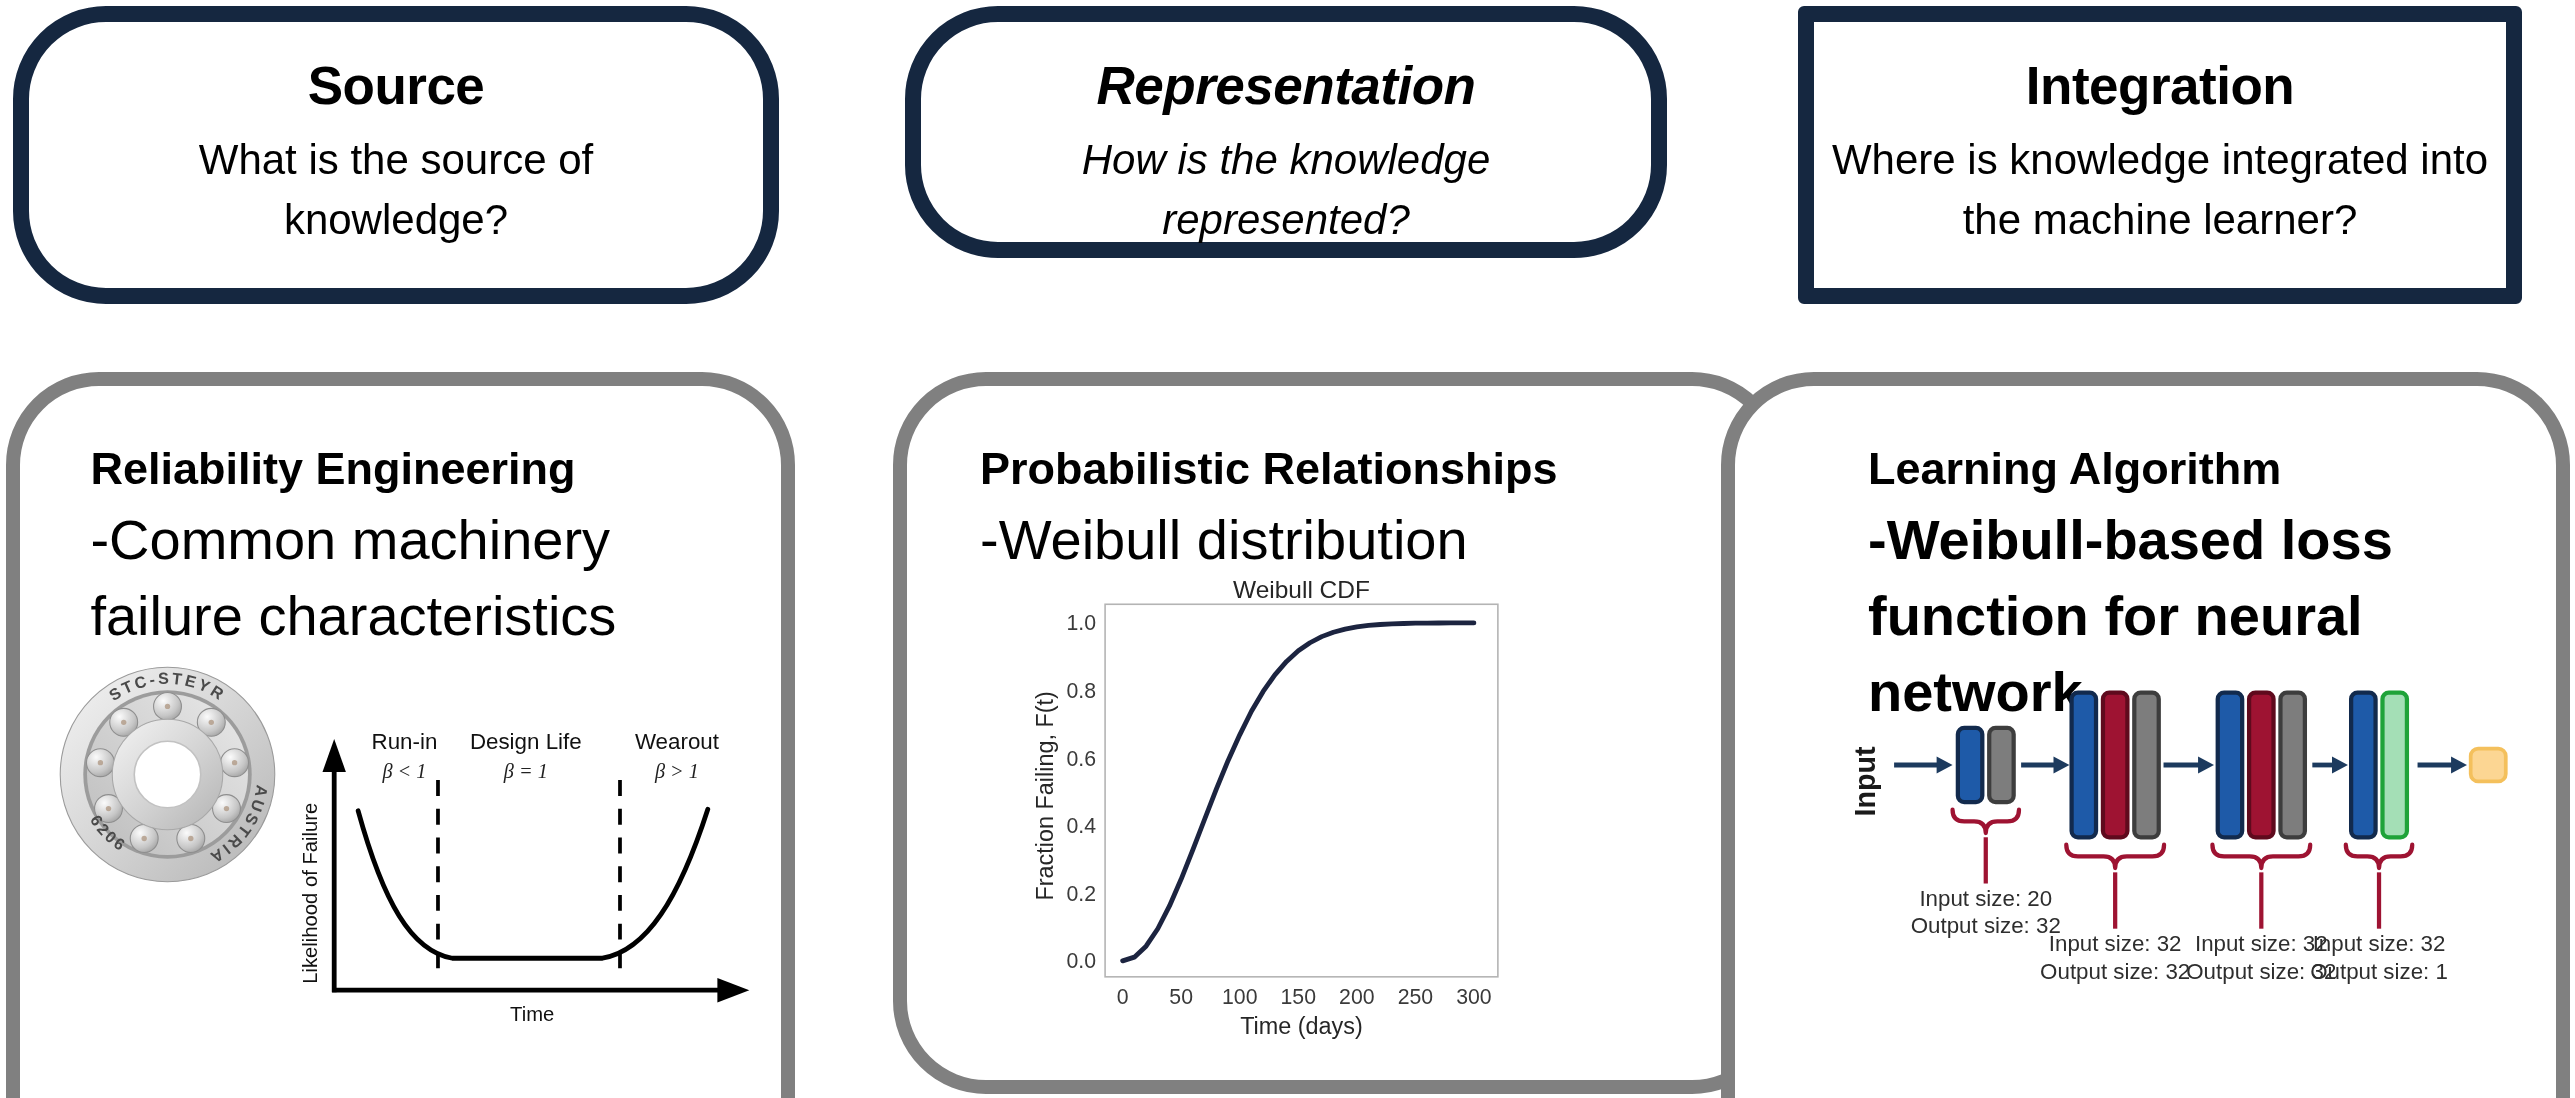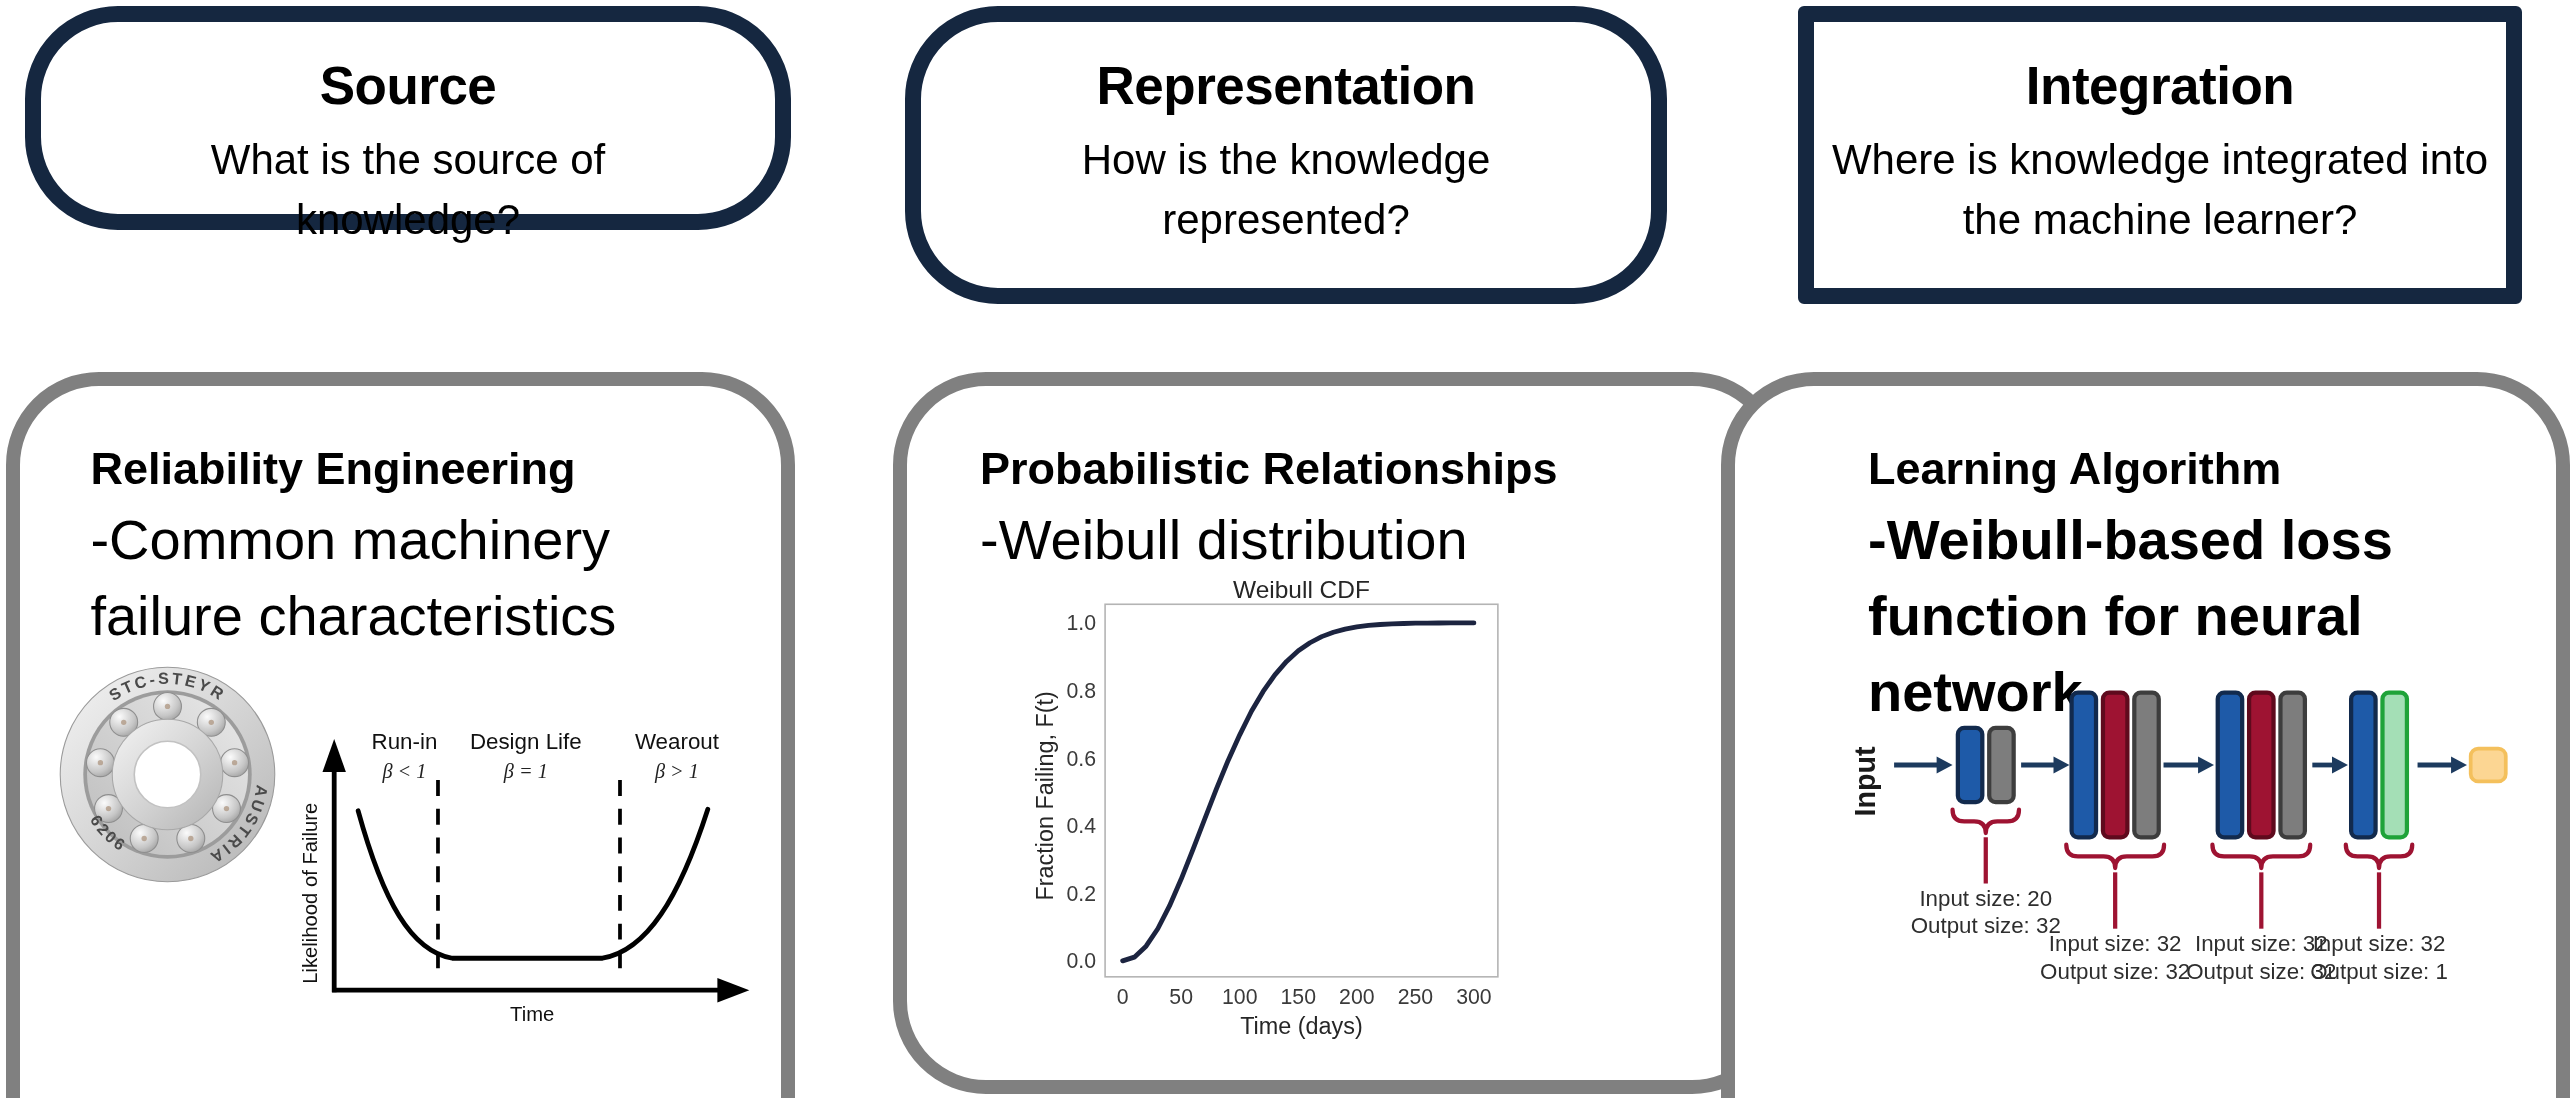--- a/index.html
+++ b/index.html
@@ -22,26 +22,26 @@
   .wb-title{font-size:46px;fill:#262626;}
   .nn-lab{font-size:42px;fill:#2e2e2e;}
   .nn-input{font-size:54px;font-weight:bold;fill:#1a1a1a;}
   .bearing-txt{font-size:30px;font-weight:600;fill:#4a4a4a;letter-spacing:5px;}
 </style>
 </head>
 <body>
 
 <div id="canvas">
 
-  <div class="header-box" style="left:25px;top:6.4px;width:766px;height:224px;">
+  <div class="header-box" style="left:13px;top:6.4px;width:766px;height:298px;">
     <div class="h-title">Source</div>
     <div class="h-sub" style="max-width:521px;">What is the source of knowledge?</div>
   </div>
 
-  <div class="header-box" style="left:905px;top:6.4px;width:762px;height:298px;">
+  <div class="header-box" style="left:905px;top:6.4px;width:762px;height:252px;font-style:italic;">
     <div class="h-title">Representation</div>
     <div class="h-sub" style="max-width:490px;">How is the knowledge represented?</div>
   </div>
 
   <div class="header-box" style="left:1798px;top:6.4px;width:724px;height:298px;border-radius:6px;">
     <div class="h-title">Integration</div>
     <div class="h-sub" style="max-width:676px;">Where is knowledge integrated into the machine learner?</div>
   </div>
 
   <div class="card" style="left:6.4px;top:372px;width:789px;height:874px;">

